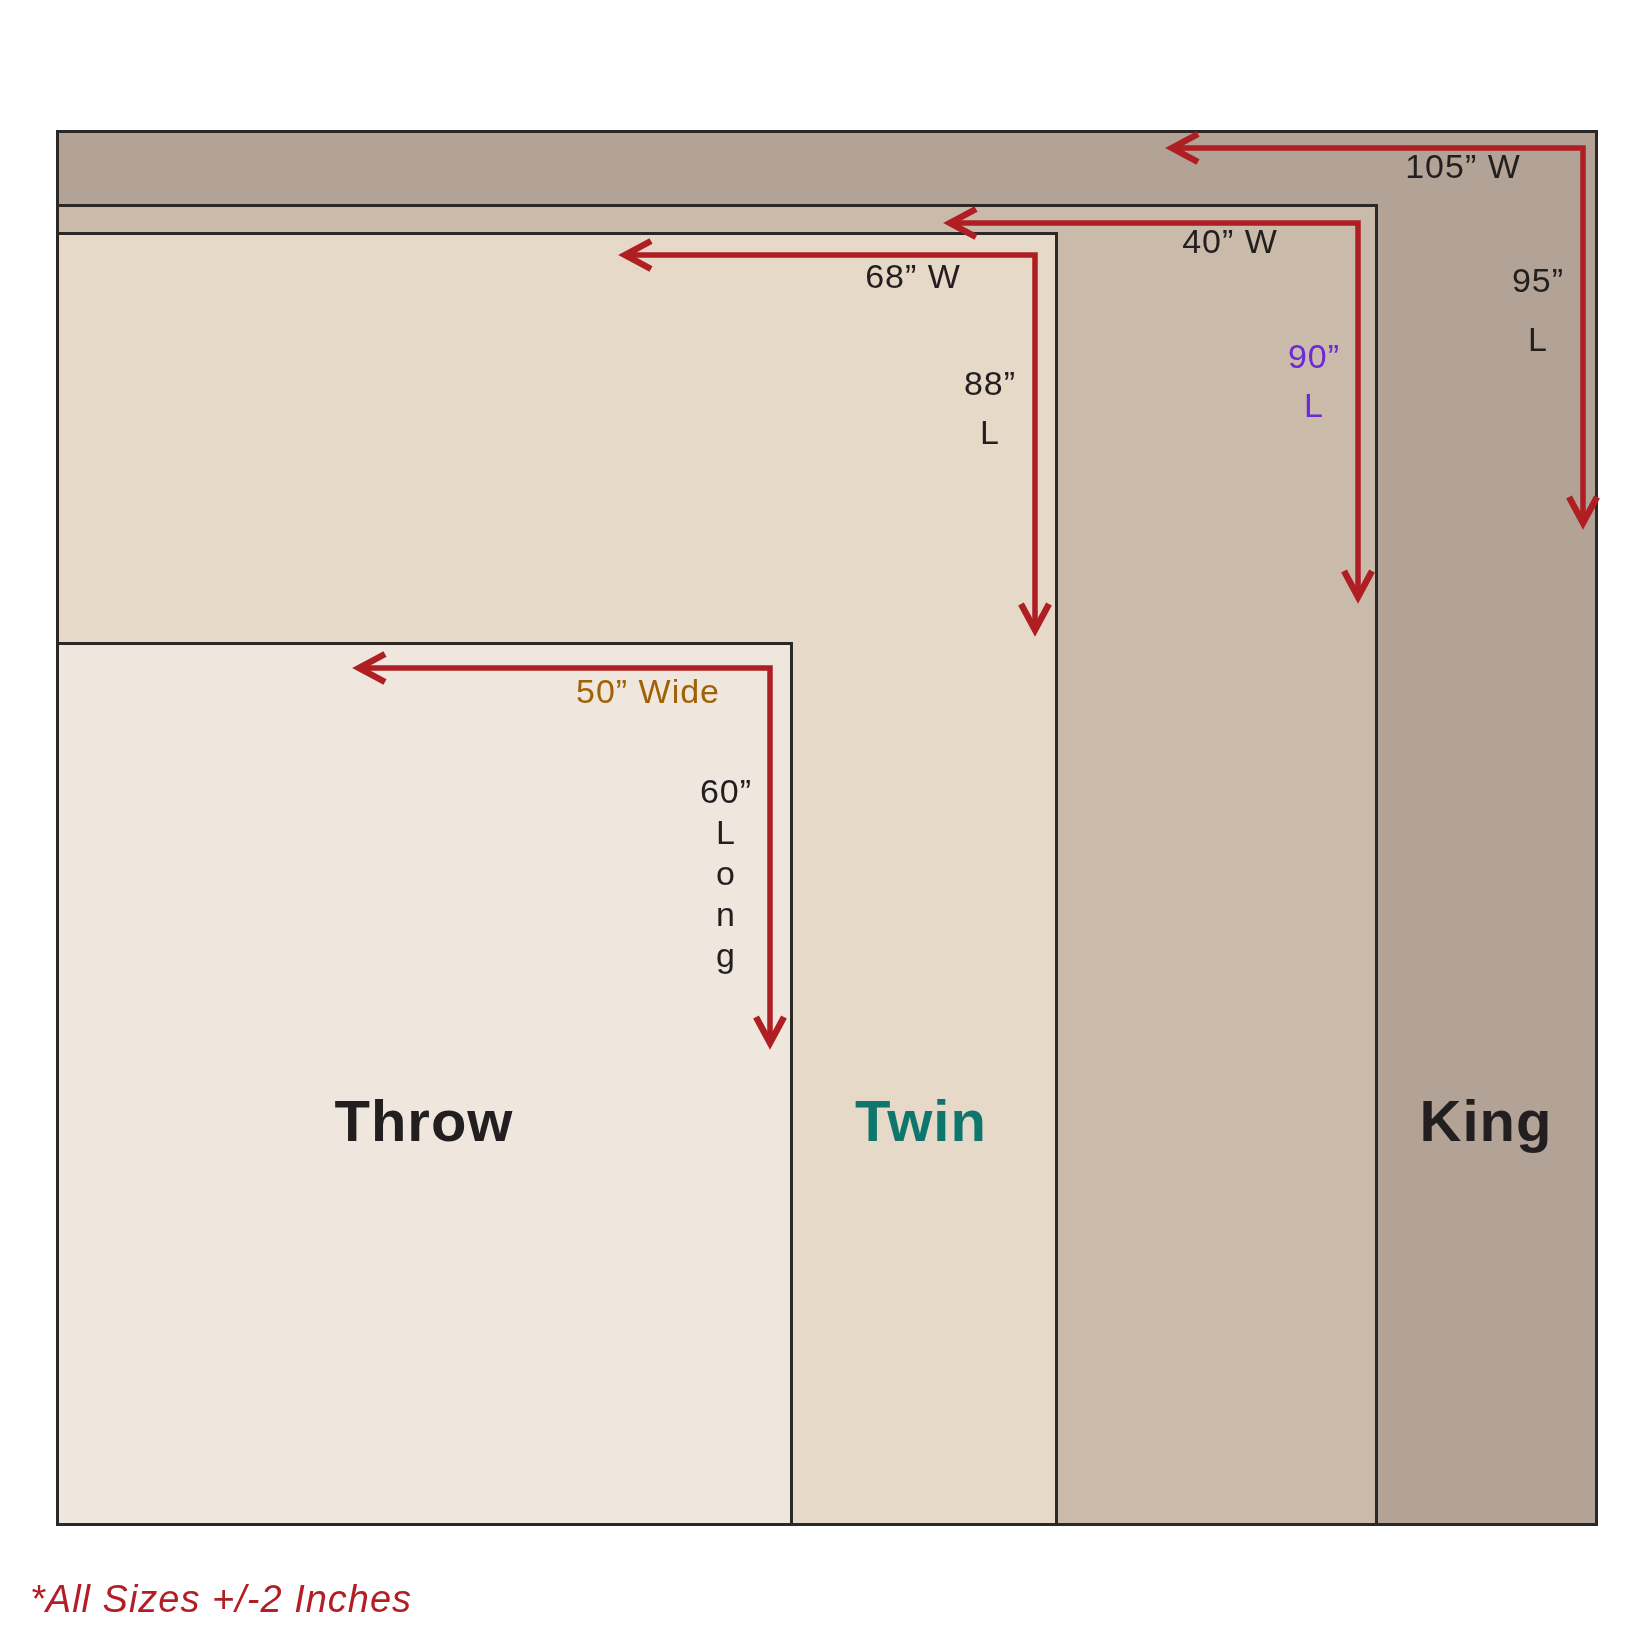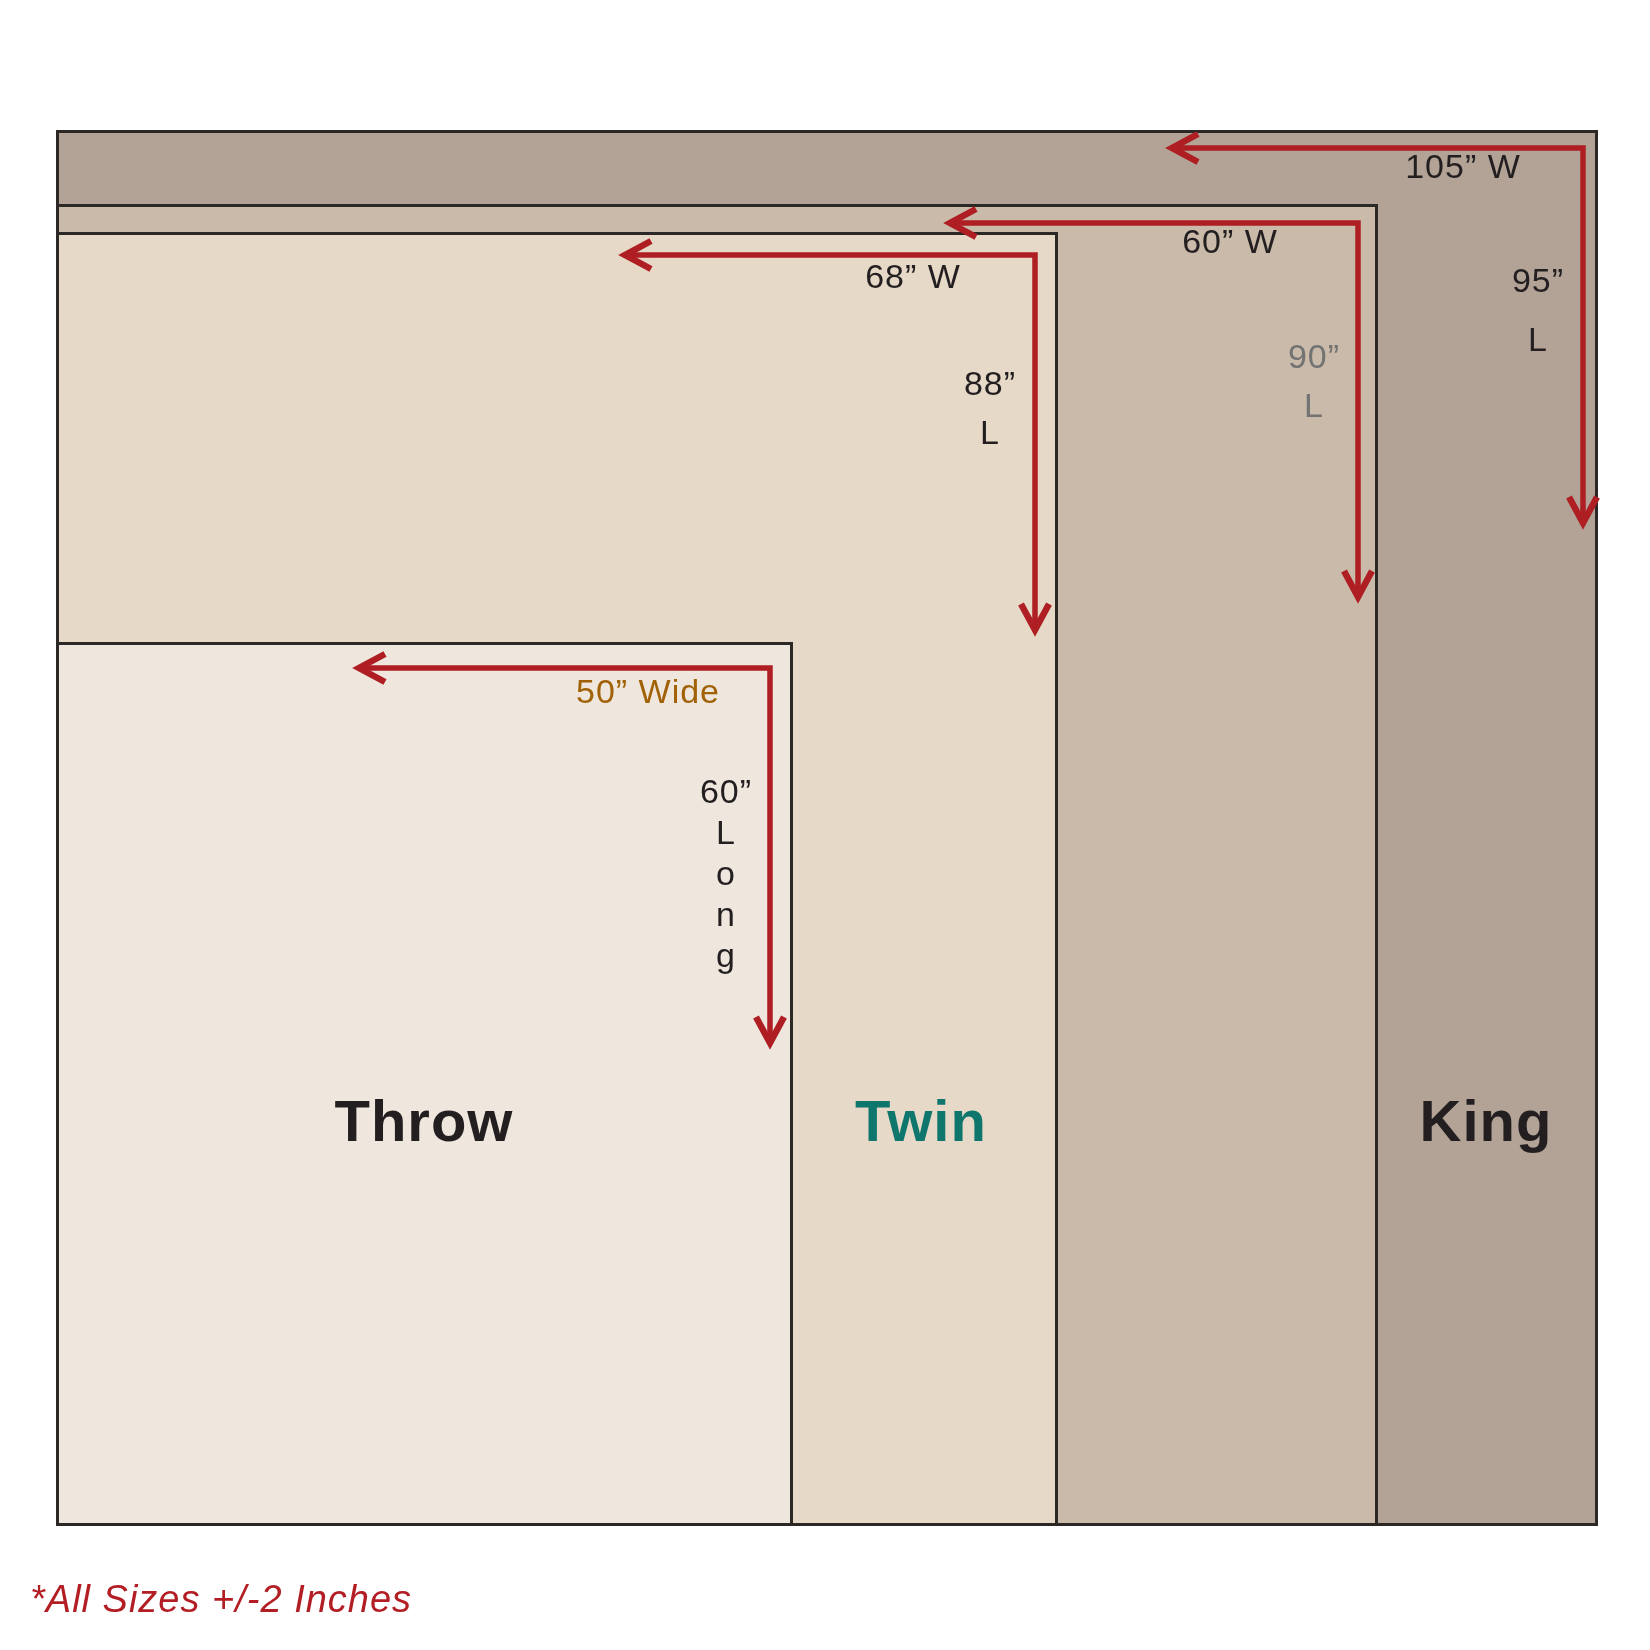--- a/index.html
+++ b/index.html
@@ -96,22 +96,22 @@
 
   <div class="dim" id="dim-throw-w" style="color: #a16207;">50” Wide</div>
   <div class="dim" id="dim-throw-l" style="color: rgb(35, 31, 32);">60”
 L
 o
 n
 g</div>
   <div class="dim" id="dim-twin-w" style="color: rgb(35, 31, 32);">68” W</div>
   <div class="dim" id="dim-twin-l" style="color: rgb(35, 31, 32);">88”
 L</div>
-  <div class="dim" id="dim-fq-w" style="color: rgb(35, 31, 32);">60” W</div>
-  <div class="dim" id="dim-fq-l" style="color: #737373;">90”
+  <div class="dim" id="dim-fq-w" style="color: rgb(35, 31, 32);">40” W</div>
+  <div class="dim" id="dim-fq-l" style="color: #6d28d9;">90”
 L</div>
   <div class="dim" id="dim-king-w" style="color: rgb(35, 31, 32);">105” W</div>
   <div class="dim" id="dim-king-l" style="color: rgb(35, 31, 32);">95”
 L</div>
 
   <div class="size-name" id="name-throw" style="color: rgb(35, 31, 32);">Throw</div>
   <div class="size-name" id="name-twin" style="color: #0f766e; text-align: center;">Twin</div>
   <div class="size-name" id="name-king" style="color: rgb(35, 31, 32);">King</div>
 
   <div class="footnote" style="color: rgb(178, 30, 36);">*All Sizes +/-2 Inches</div>

